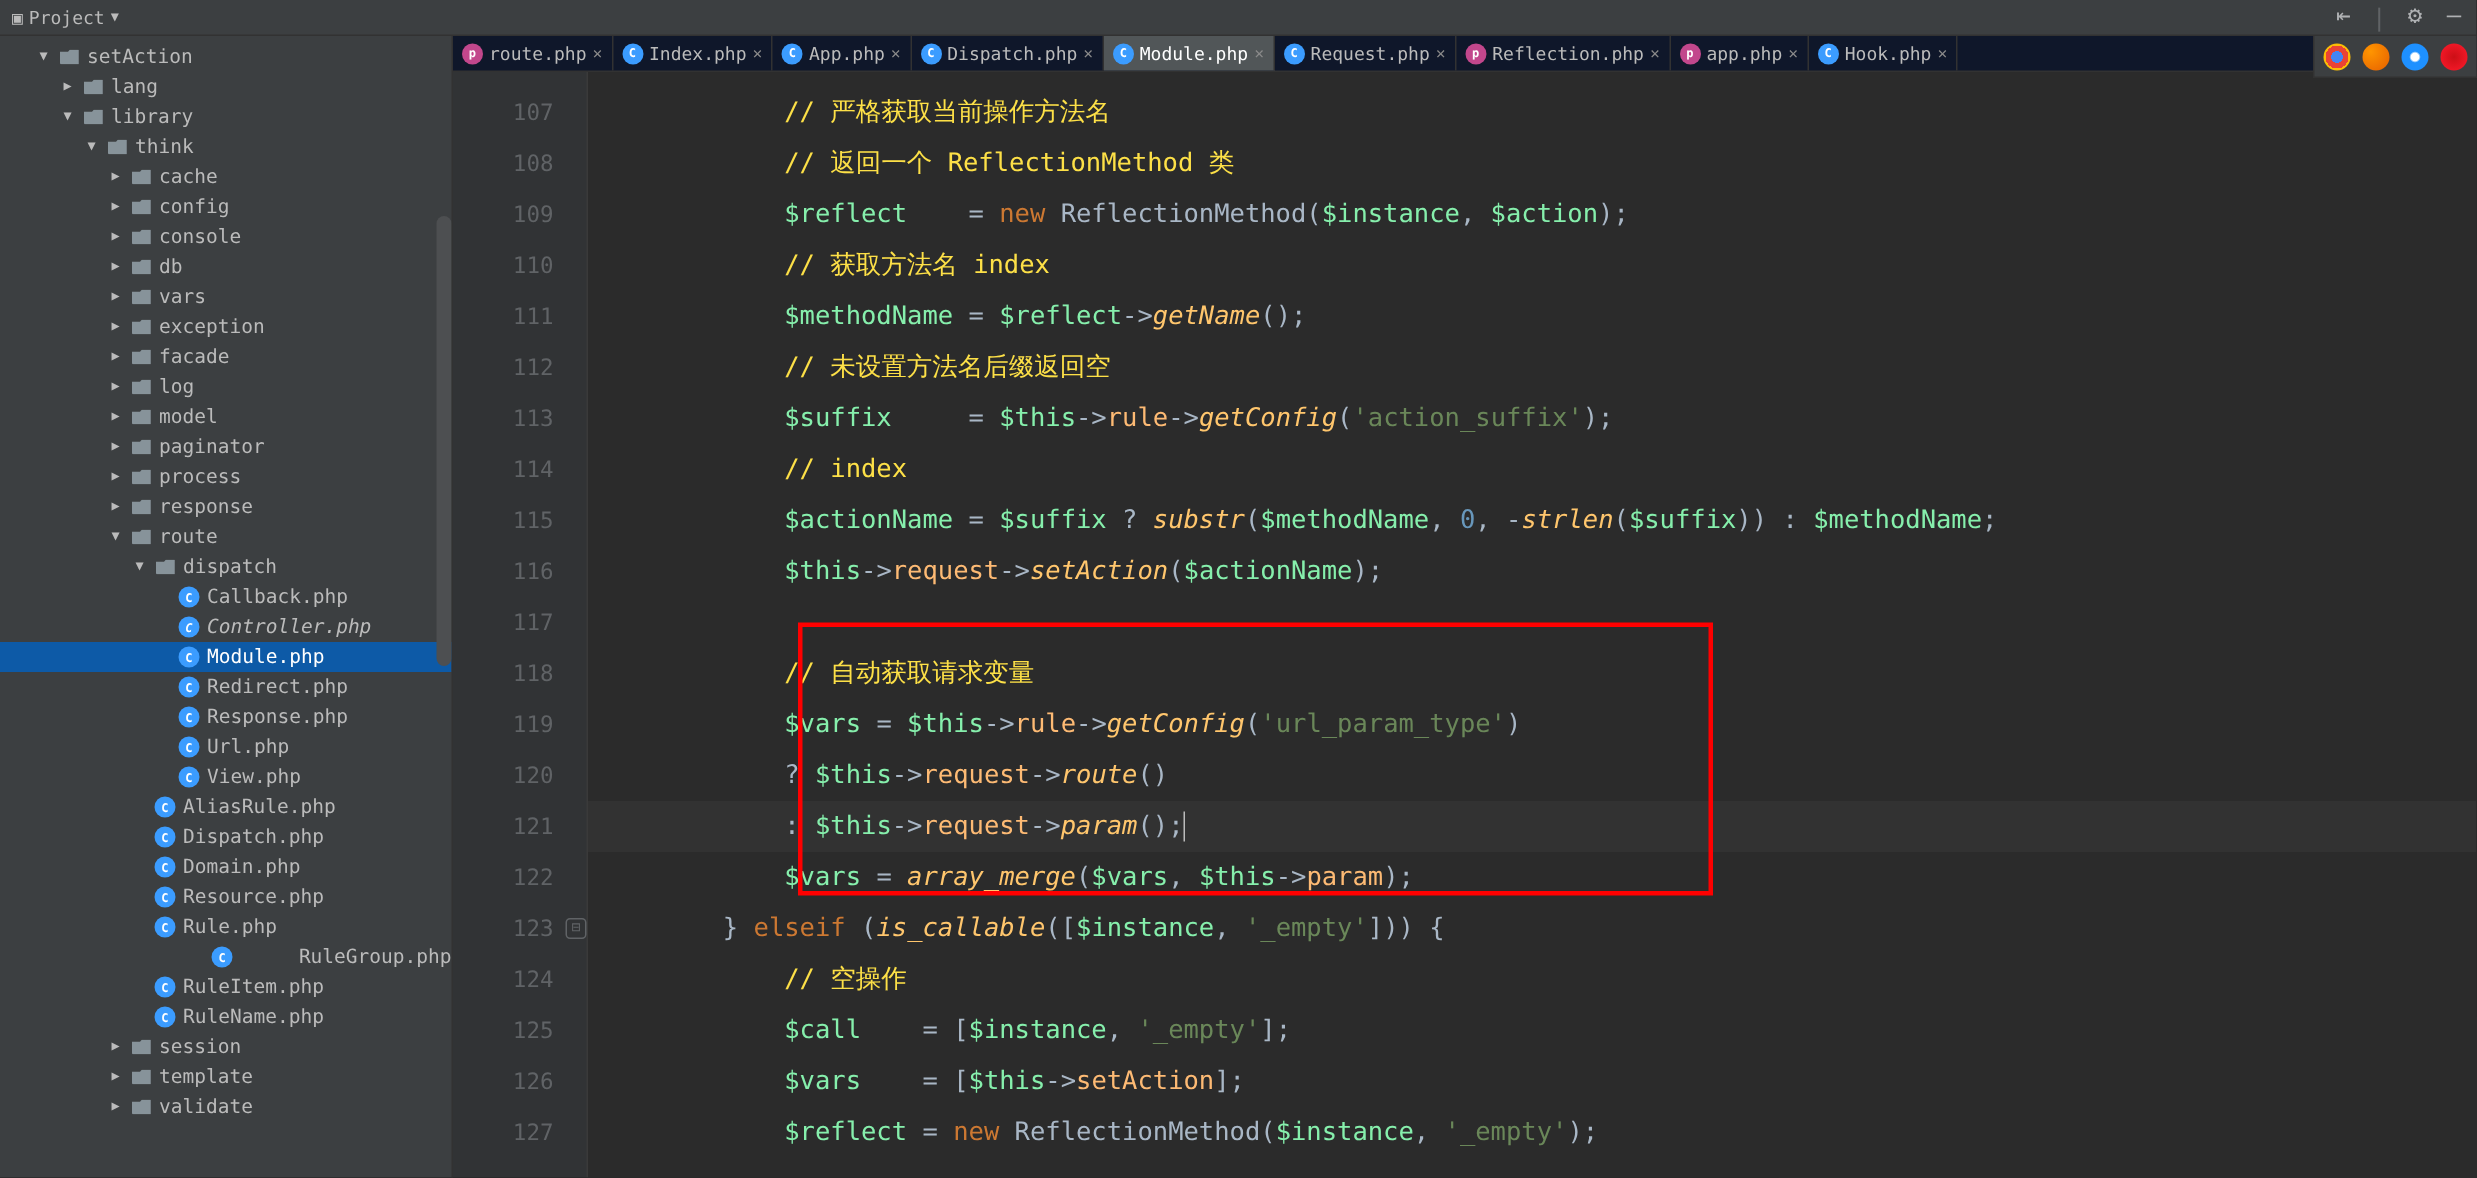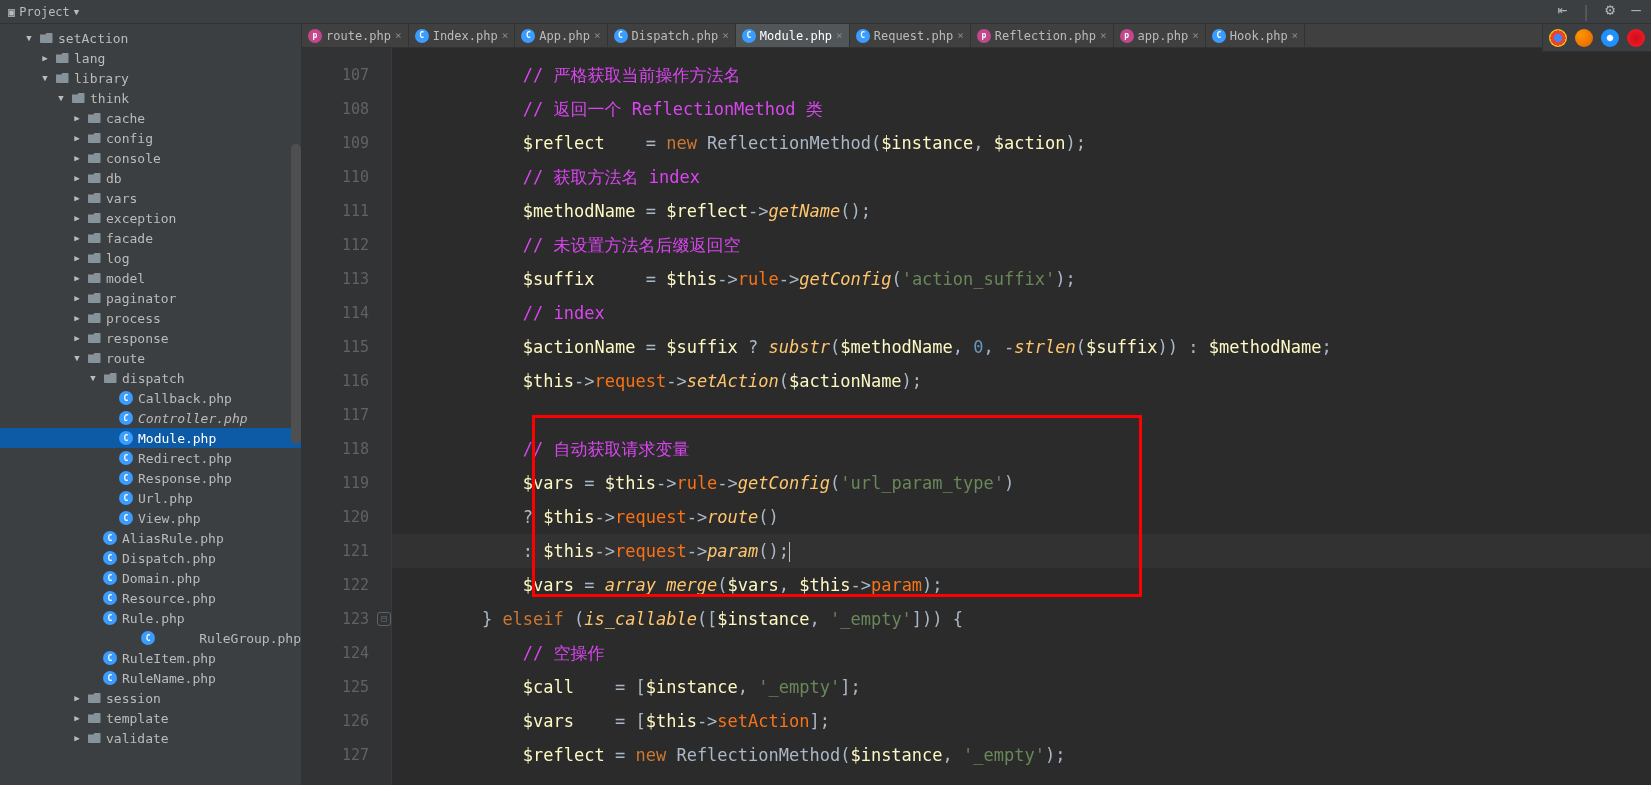--- a/index.html
+++ b/index.html
@@ -85,21 +85,21 @@
   font-size: 8px;
   font-weight: bold;
   display: flex;
   align-items: center;
   justify-content: center;
 }
 .php-icon::before { content: 'C'; }
 .editor-area { flex: 1; display: flex; flex-direction: column; min-width: 0; }
 .tab-bar {
   height: 24px;
-  background: #404040;
+  background: #0f172a;
   display: flex;
   align-items: stretch;
   border-bottom: 1px solid #323232;
 }
 .tab {
   display: flex;
   align-items: center;
   padding: 0 6px;
   gap: 4px;
   font-size: 12px;
@@ -186,27 +186,27 @@
   padding: 0 6px;
   border-left: 1px solid #323232;
   border-bottom: 1px solid #323232;
 }
 .browser-icon { width: 18px; height: 18px; border-radius: 50%; }
 .chrome { background: radial-gradient(circle at 50% 50%, #4285f4 30%, #ea4335 30%, #ea4335 60%, #fbbc05 60%, #fbbc05 80%, #34a853 80%); }
 .firefox { background: radial-gradient(circle at 30% 30%, #ff9500, #e66000); }
 .safari { background: radial-gradient(circle at 50% 50%, #fff 20%, #1e90ff 30%); }
 .opera { background: radial-gradient(ellipse at 50% 50%, #cc0f16, #ff1b2d); }
 
-.c-comment { color: #d946ef; }
-.c-var { color: #fef9c3; }
+.c-comment { color: #fde047; }
+.c-var { color: #86efac; }
 .c-op { color: #a9b7c6; }
 .c-kw { color: #cc7832; }
 .c-class { color: #a9b7c6; }
 .c-method { color: #ffc66d; font-style: italic; }
-.c-prop { color: #f97316; }
+.c-prop { color: #fdba74; }
 .c-str { color: #6a8759; }
 .c-num { color: #6897bb; }
 .c-func { color: #ffc66d; font-style: italic; }
 .c-paren { color: #a9b7c6; }
 .caret {
   display: inline-block;
   width: 1px;
   height: 20px;
   background: #bbbbbb;
   vertical-align: middle;

